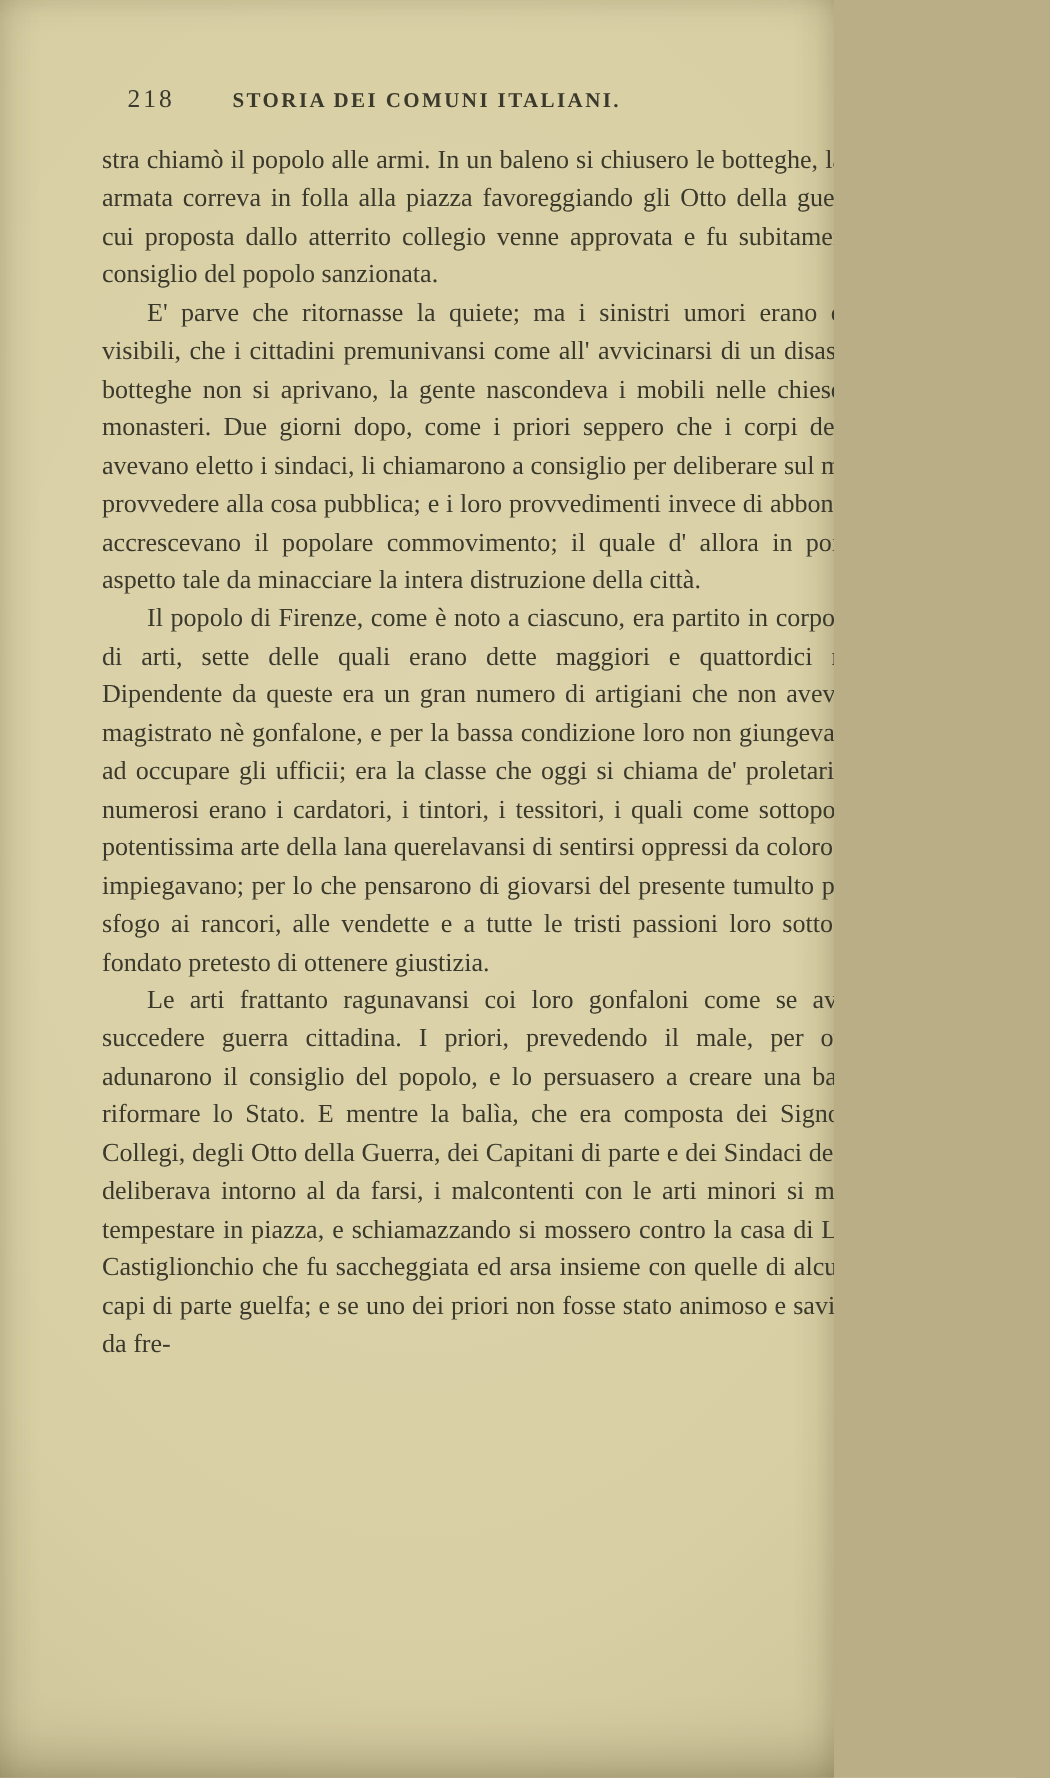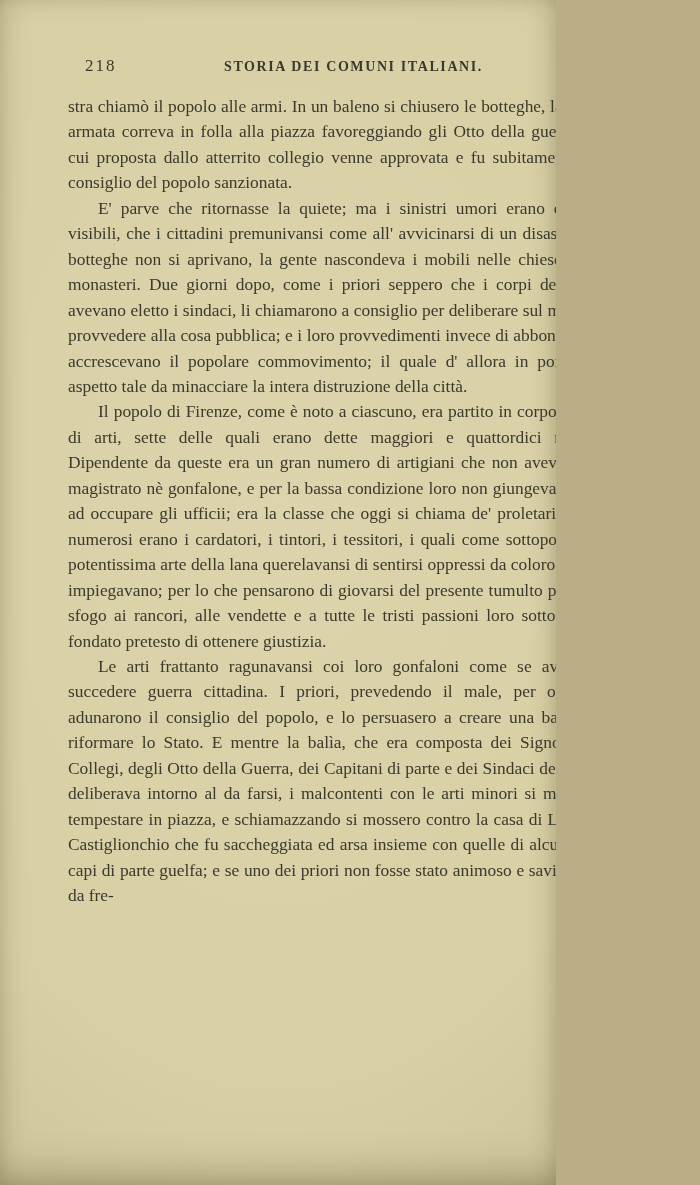--- a/index.html
+++ b/index.html
@@ -40,21 +40,20 @@
     align-items: baseline;
   }
   .pagenum {
     width: 70px;
     font-size: 17px;
     letter-spacing: 2px;
     text-align: left;
   }
   .running-title {
     flex: 1;
-    text-align: center;
     font-size: 14px;
     font-weight: bold;
     letter-spacing: 1.6px;
     white-space: nowrap;
   }
   .header-spacer {
     width: 70px;
   }
   .body-text {
     position: absolute;

